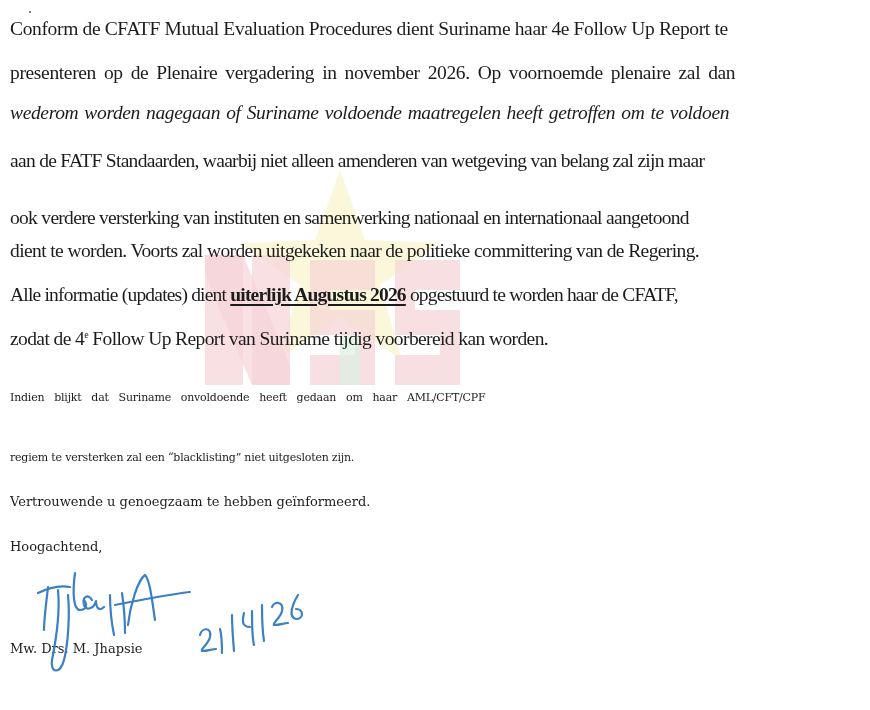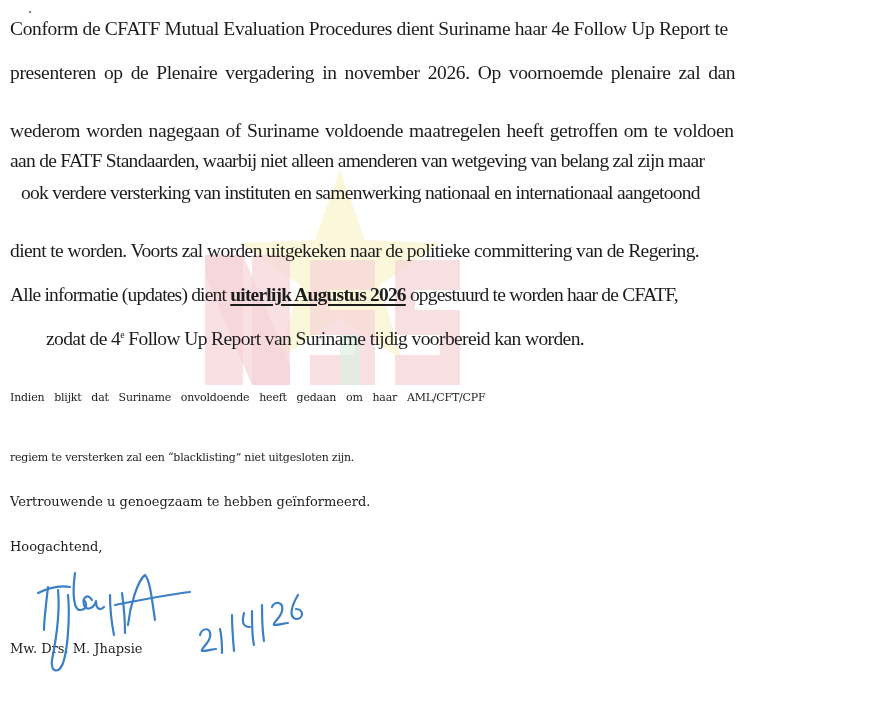--- a/index.html
+++ b/index.html
@@ -94,36 +94,36 @@
 </svg>
 
 <div class="stray-dot"></div>
 
 <div class="line body-text justify" style="top:18px;">
   <span>Conform de CFATF Mutual Evaluation Procedures dient Suriname haar 4e Follow Up Report te</span>
 </div>
 <div class="line body-text" style="top:62px; word-spacing:3.4px;">
   <span>presenteren op de Plenaire vergadering in november 2026. Op voornoemde plenaire zal dan</span>
 </div>
-<div class="line body-text" style="top:120px; word-spacing:1.5px;">
+<div class="line body-text" style="top:102px; word-spacing:1.5px;font-style:italic;">
   <span>wederom worden nagegaan of Suriname voldoende maatregelen heeft getroffen om te voldoen</span>
 </div>
 <div class="line body-text" style="top:150px; letter-spacing:-0.7px;">
   <span>aan de FATF Standaarden, waarbij niet alleen amenderen van wetgeving van belang zal zijn maar</span>
 </div>
-<div class="line body-text" style="top:182px; letter-spacing:-0.7px;margin-left:11px;">
+<div class="line body-text" style="top:207px; letter-spacing:-0.7px;">
   <span>ook verdere versterking van instituten en samenwerking nationaal en internationaal aangetoond</span>
 </div>
 <div class="line body-text" style="top:240px; letter-spacing:-0.6px;">
   <span>dient te worden. Voorts zal worden uitgekeken naar de politieke committering van de Regering.</span>
 </div>
 <div class="line body-text" style="top:284px; letter-spacing:-0.8px;">
   <span>Alle informatie (updates) dient </span><span class="underline-bold">uiterlijk Augustus 2026</span><span> opgestuurd te worden haar de CFATF,</span>
 </div>
-<div class="line body-text" style="top:328px; letter-spacing:-0.6px;margin-left:36px;">
+<div class="line body-text" style="top:328px; letter-spacing:-0.6px;">
   <span>zodat de 4</span><sup>e</sup><span> Follow Up Report van Suriname tijdig voorbereid kan worden.</span>
 </div>
 
 <div class="line bold-text" style="top:391px; word-spacing:6.5px;">
   <span>Indien blijkt dat Suriname onvoldoende heeft gedaan om haar AML/CFT/CPF</span>
 </div>
 <div class="line bold-text" style="top:451px;">
   <span>regiem te versterken zal een “blacklisting” niet uitgesloten zijn.</span>
 </div>
 

